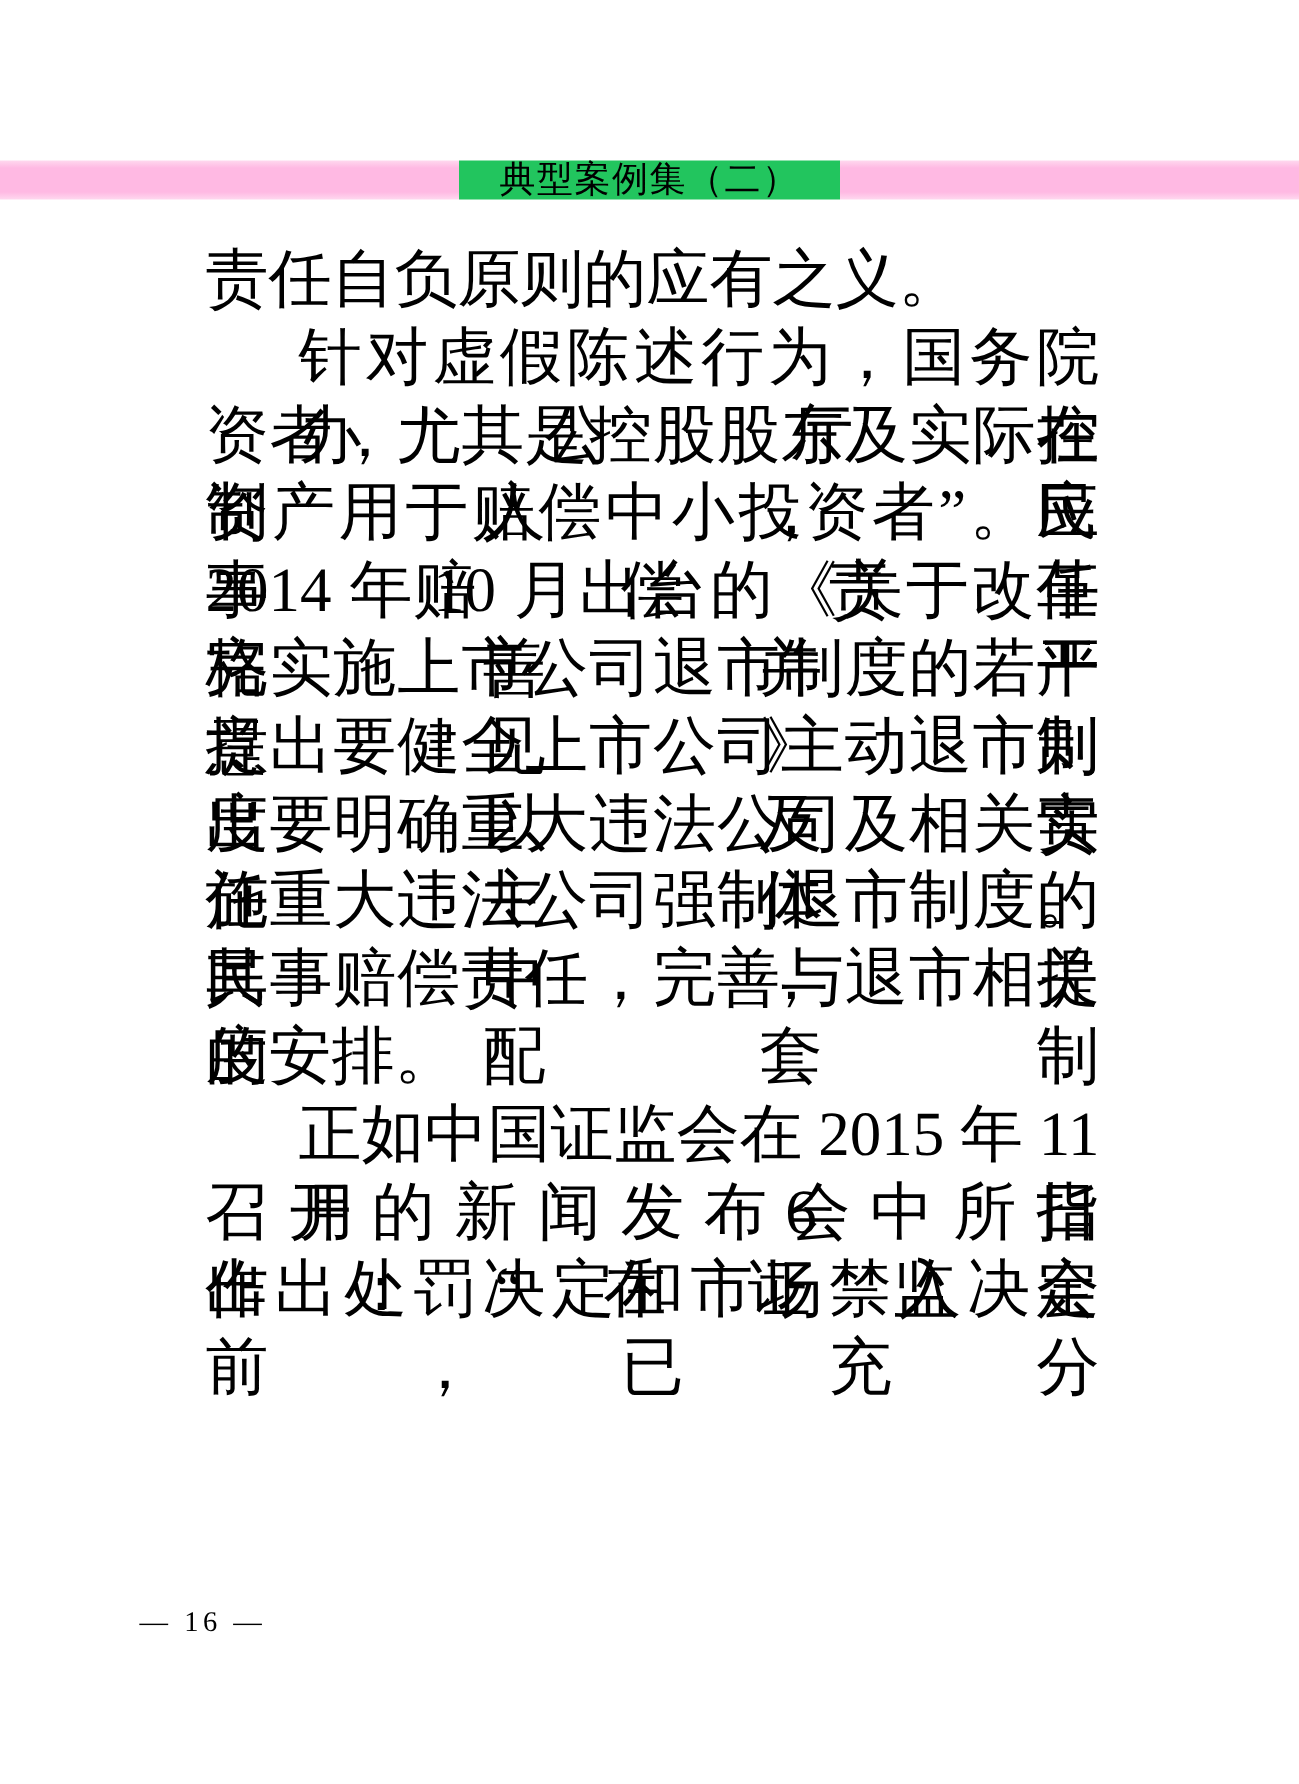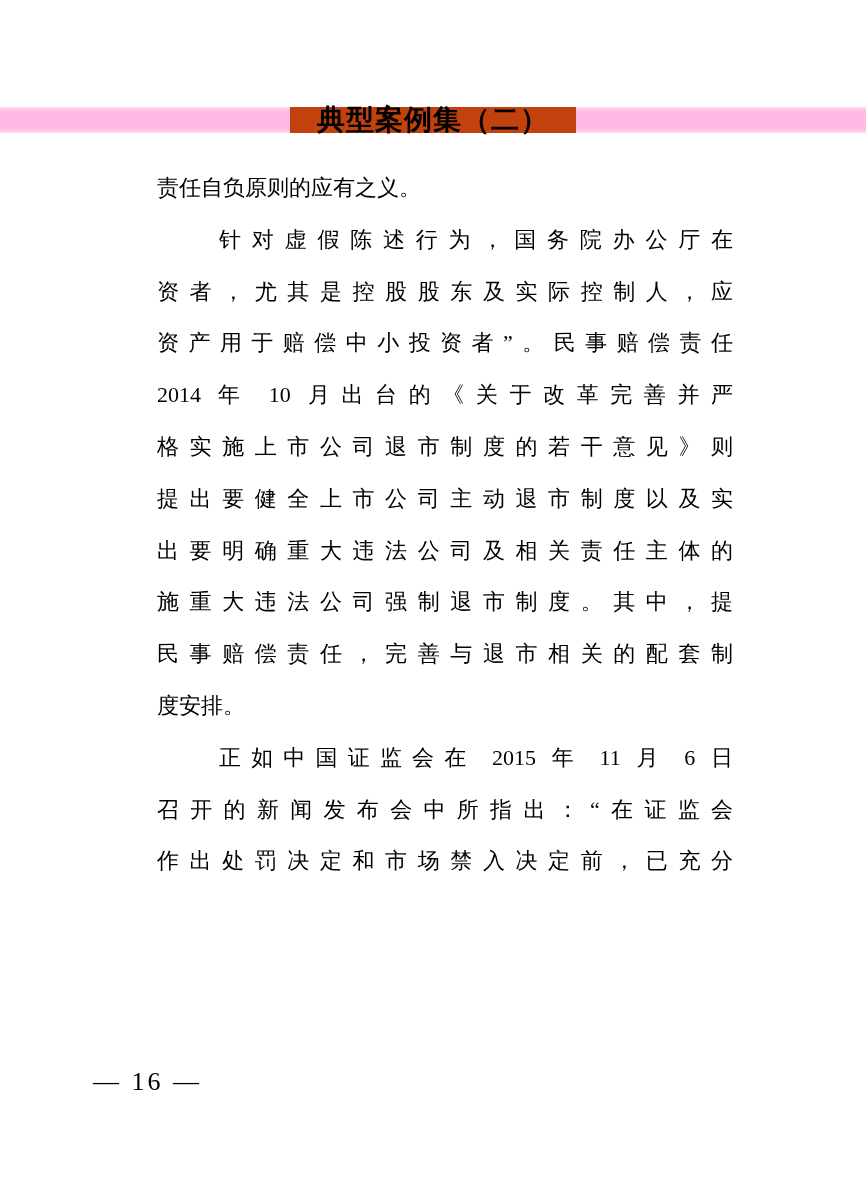--- a/index.html
+++ b/index.html
@@ -28,61 +28,60 @@
   }
   .band {
     flex: 1 1 auto;
     height: 26px;
     background: linear-gradient(to bottom,
       #ffd8ef 0px, #ffb9e3 5px, #ffb9e3 21px, #ffd8ef 26px);
   }
   .header-title {
     flex: 0 0 auto;
     padding: 0 27px;
-    background: #c2410c;
+    background: #22c55e;
     font-family: "Liberation Sans", "DejaVu Sans", sans-serif;
-    font-weight: bold;
-    font-size: 28px;
+    font-weight: normal;
+    font-size: 24px;
     line-height: 26px;
     letter-spacing: 1px;
     white-space: nowrap;
   }
   
   .body-text {
     position: absolute;
     top: 162px;
     left: 137px;
     width: 596px;
   }
   .line {
     height: 51.8px;
     line-height: 51.8px;
-    font-size: 22px;
+    font-size: 42px;
     white-space: nowrap;
     overflow: visible;
-    margin-left: 20px;
   }
   .line.fill {
     white-space: normal;
     text-align: justify;
     text-align-last: justify;
     text-justify: inter-character;
   }
   .line.end {
     text-align: left;
   }
   .line.indent {
     padding-left: 62px;
   }
   
   .footer {
     position: absolute;
     left: 93px;
     top: 1064px;
-    font-size: 26px;
+    font-size: 19px;
     line-height: 36px;
     letter-spacing: 3px;
     white-space: nowrap;
   }
 </style>
 </head>
 <body>
 
 <div class="page">
 

